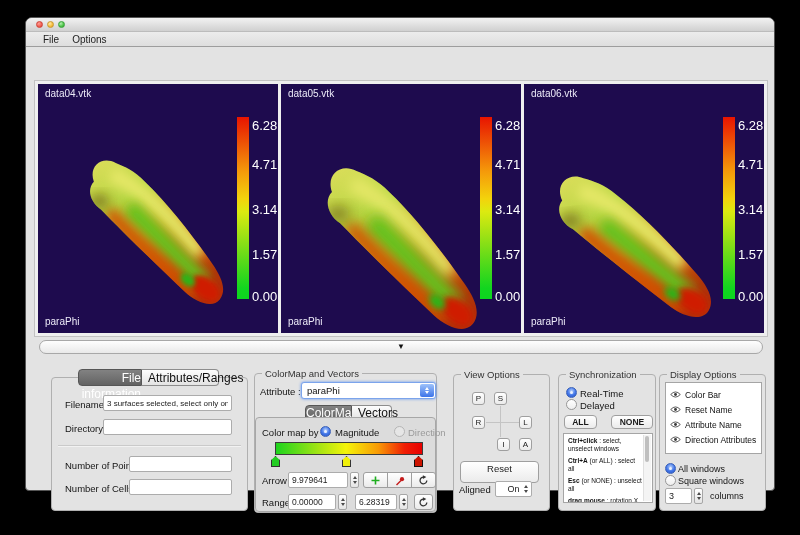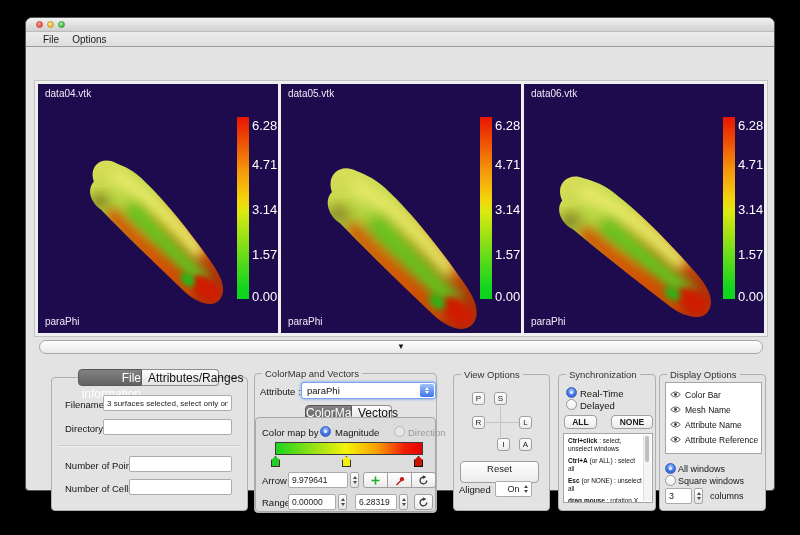--- a/index.html
+++ b/index.html
@@ -343,35 +343,35 @@
               <path d="M1,5 Q8,-2.5 15,5 Q8,12.5 1,5 Z" fill="none" stroke="#3a3a3a" stroke-width="1.2"></path>
               <circle cx="8" cy="5" r="2.1" fill="#3a3a3a"></circle>
             </svg>
           <span>Color Bar</span>
         </div>
         <div class="disp-row">
           <svg class="eye" width="11" height="7" viewBox="0 0 16 10">
               <path d="M1,5 Q8,-2.5 15,5 Q8,12.5 1,5 Z" fill="none" stroke="#3a3a3a" stroke-width="1.2"></path>
               <circle cx="8" cy="5" r="2.1" fill="#3a3a3a"></circle>
             </svg>
-          <span>Mesh Name</span>
+          <span>Reset Name</span>
         </div>
         <div class="disp-row">
           <svg class="eye" width="11" height="7" viewBox="0 0 16 10">
               <path d="M1,5 Q8,-2.5 15,5 Q8,12.5 1,5 Z" fill="none" stroke="#3a3a3a" stroke-width="1.2"></path>
               <circle cx="8" cy="5" r="2.1" fill="#3a3a3a"></circle>
             </svg>
           <span>Attribute Name</span>
         </div>
         <div class="disp-row">
           <svg class="eye" width="11" height="7" viewBox="0 0 16 10">
               <path d="M1,5 Q8,-2.5 15,5 Q8,12.5 1,5 Z" fill="none" stroke="#3a3a3a" stroke-width="1.2"></path>
               <circle cx="8" cy="5" r="2.1" fill="#3a3a3a"></circle>
             </svg>
-          <span>Attribute Reference</span>
+          <span>Direction Attributes</span>
         </div>
       </div>
       <span class="radio sel" style="left:5px;top:88px;"></span>
       <span class="lbl" style="left:18px;top:89px;font-size:9px;">All windows</span>
       <span class="radio" style="left:5px;top:100px;"></span>
       <span class="lbl" style="left:18px;top:101px;font-size:9px;">Square windows</span>
       <div class="field" style="left:5px;top:113px;width:27px;height:16px;font-size:9px;line-height:14px;">3</div>
       <span class="spin-arrows" style="left:34px;top:113px;">
           <span class="tri-up"></span>
           <span class="tri-down"></span>

